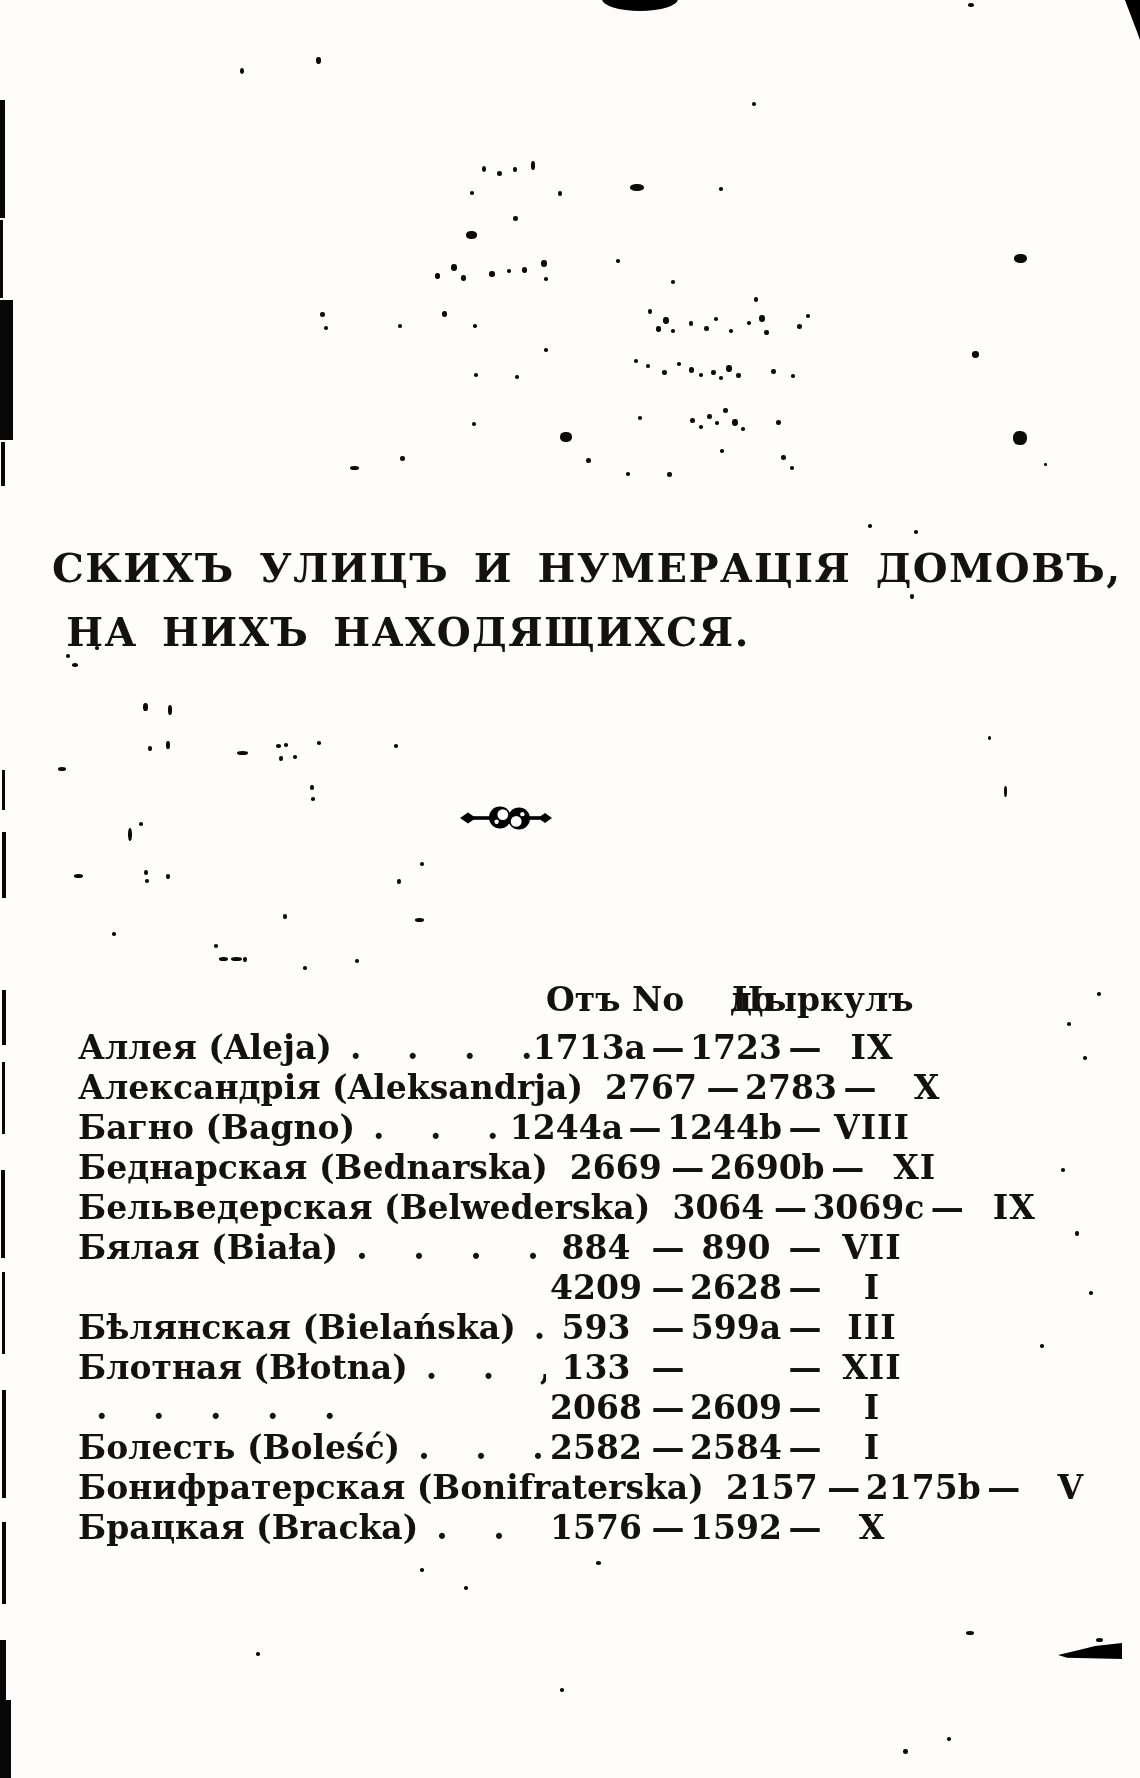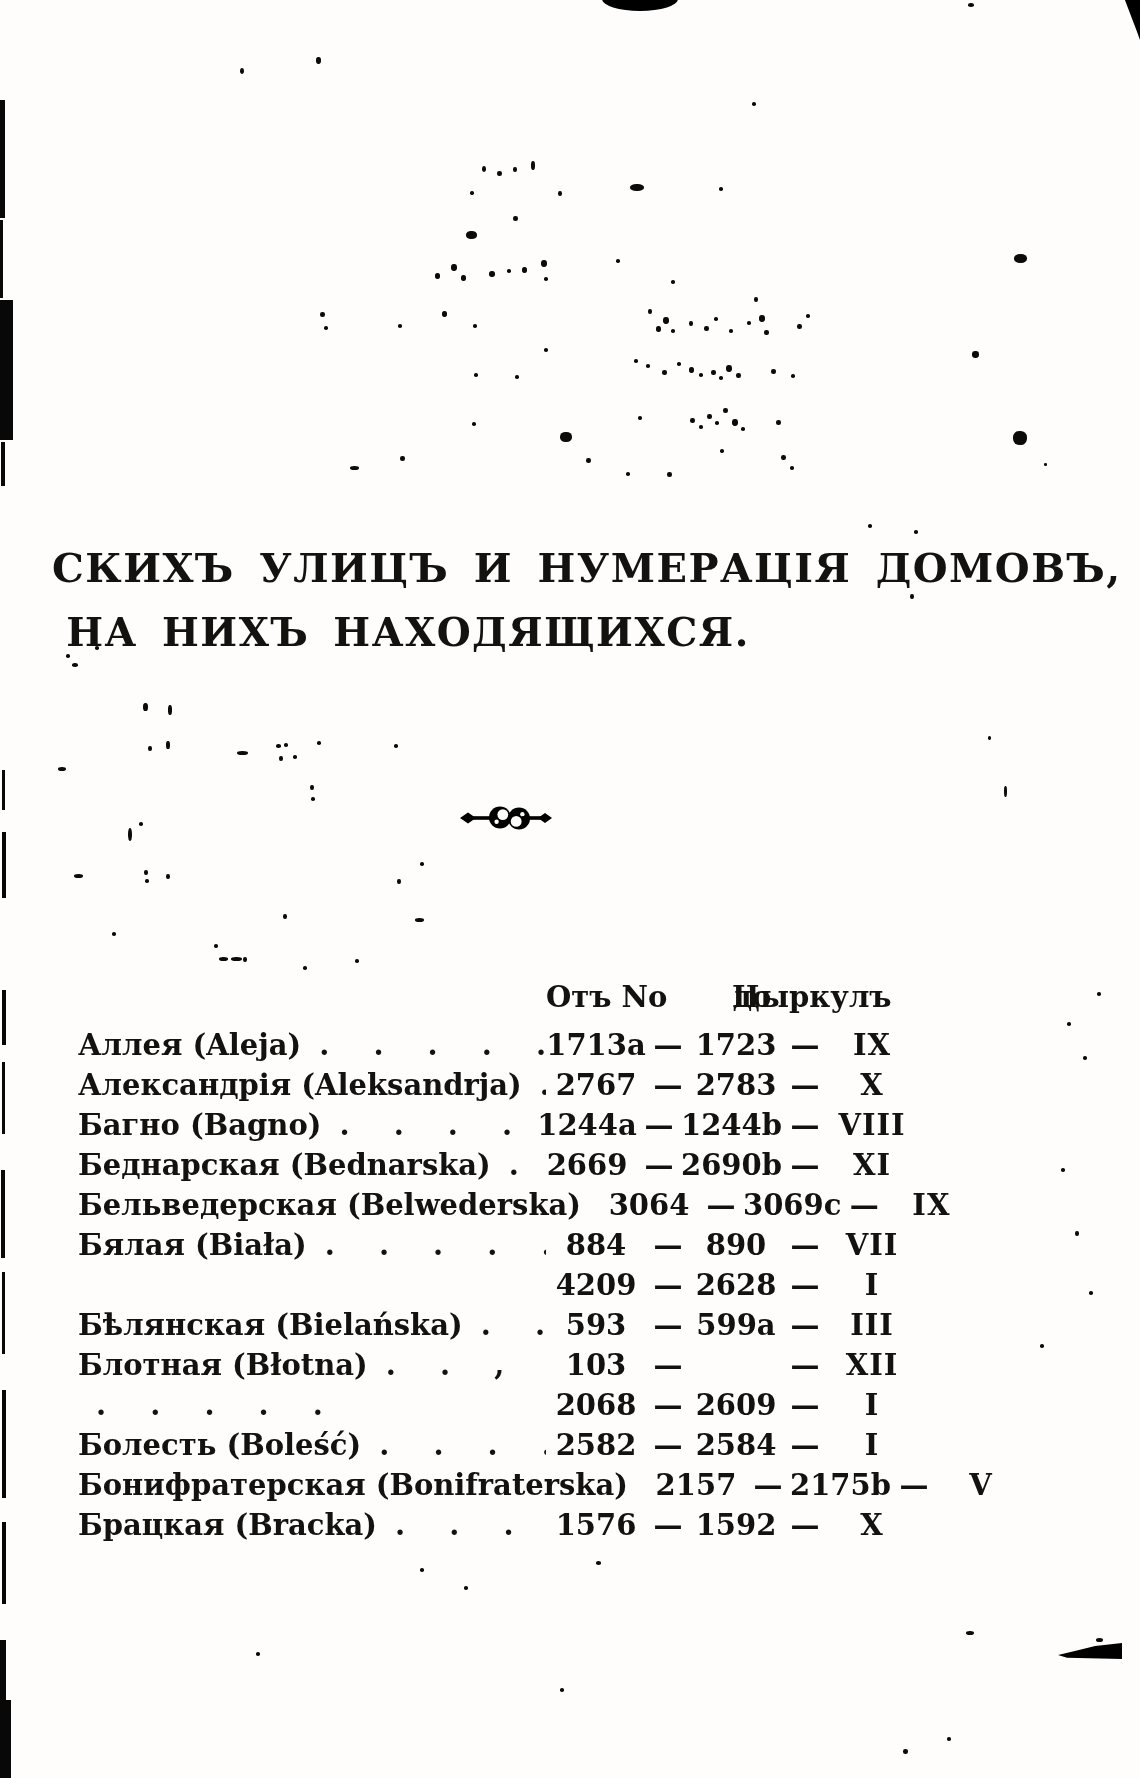--- a/index.html
+++ b/index.html
@@ -15,21 +15,21 @@
     text-align:center;font-weight:bold;font-size:40px;line-height:64px;
     letter-spacing:1.5px;word-spacing:9px;white-space:nowrap;
   }
   .title .l1{transform:translateX(4px);}
   .title .l3{transform:translateX(-44px);font-size:39px;}
   
   .ornament{position:absolute;left:458px;top:802px;width:98px;height:32px;}
   
   .index-table{
     position:absolute;left:78px;top:976px;width:838px;
-    font-size:29px;font-weight:bold;
+    font-size:33px;font-weight:bold;
   }
   .t-header{position:relative;height:52px;}
   .th{position:absolute;top:4px;white-space:nowrap;}
   .th-from{left:468px;width:100px;text-align:center;}
   .th-do{left:628px;width:92px;text-align:center;}
   .th-circle{left:648px;margin-left:6px;}
   .t-row{display:flex;align-items:baseline;height:40px;}
   .c-name{white-space:nowrap;flex:0 0 auto;}
   .c-dots{flex:1 1 0;min-width:0;overflow:hidden;white-space:nowrap;
           padding-left:18px;letter-spacing:17px;}
@@ -310,21 +310,21 @@
           <span class="c-dots">. . .</span>
           <span class="c-from">593</span>
           <span class="c-d1">—</span>
           <span class="c-to">599a</span>
           <span class="c-d2">—</span>
           <span class="c-circ">III</span>
         </div>
         <div class="t-row">
           <span class="c-name">Блотная (Błotna)</span>
           <span class="c-dots">. . , . .</span>
-          <span class="c-from">103</span>
+          <span class="c-from">133</span>
           <span class="c-d1">—</span>
           <span class="c-to"></span>
           <span class="c-d2">—</span>
           <span class="c-circ">XII</span>
         </div>
         <div class="t-row">
           <span class="c-dots">. . . . .</span>
           <span class="c-from">2068</span>
           <span class="c-d1">—</span>
           <span class="c-to">2609</span>

